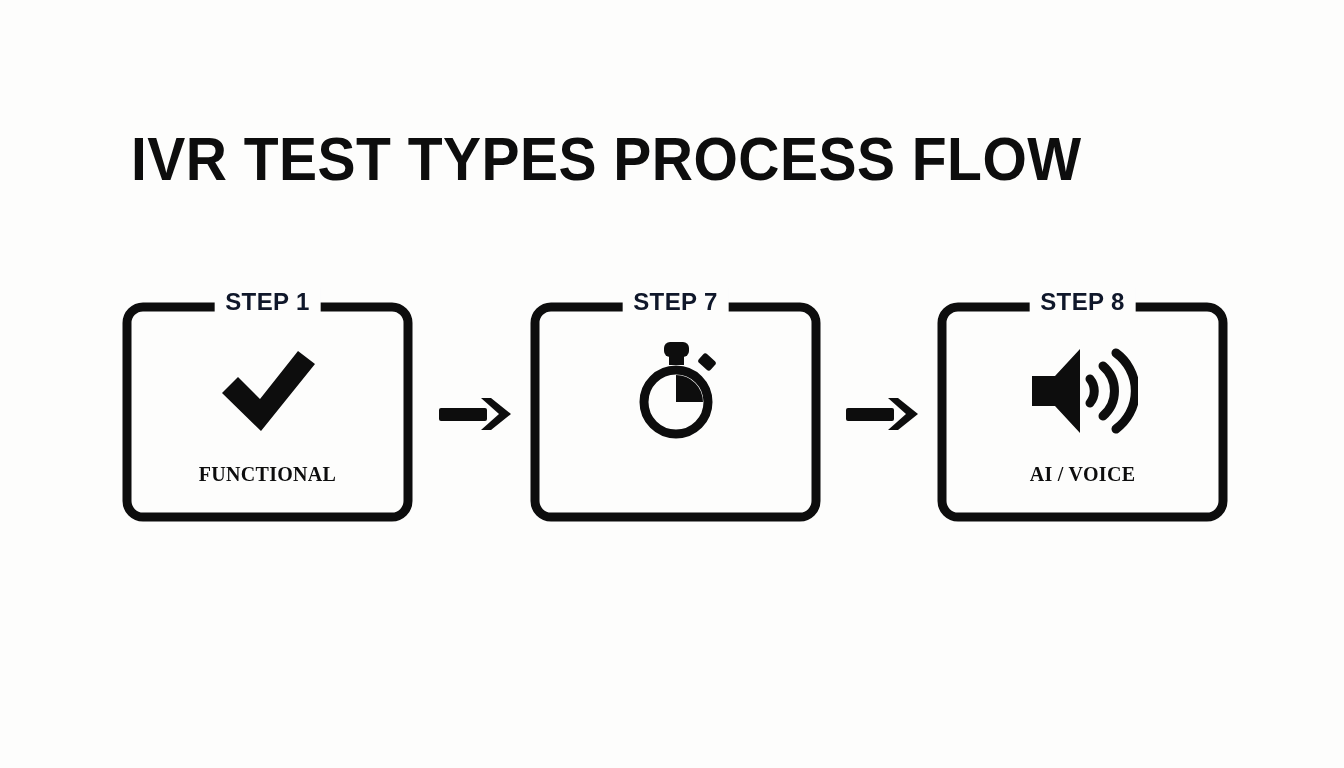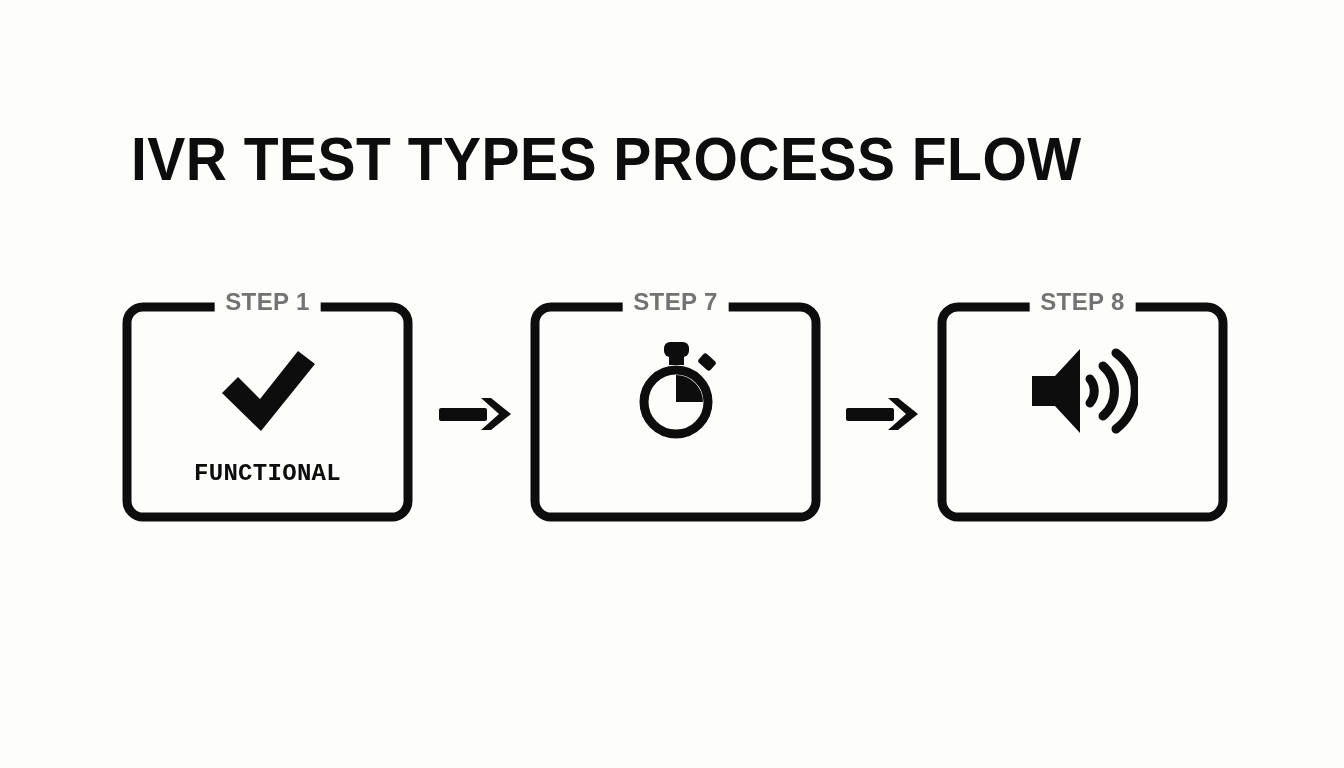--- a/index.html
+++ b/index.html
@@ -73,21 +73,21 @@
   .step-chip {
     position: absolute;
     top: -14px;
     left: 50%;
     transform: translateX(-50%);
     font-family: "Liberation Sans Narrow", "Liberation Sans", sans-serif;
     font-size: 24px;
     line-height: 28px;
     font-weight: 700;
     letter-spacing: 0.4px;
-    color: #737373;
+    color: #0f172a;
     background: #fdfdfc;
     padding: 0 11px;
     white-space: nowrap;
     transform-origin: center;
   }
 
   .card-icon {
     position: absolute;
     left: 0;
     right: 0;
@@ -97,22 +97,22 @@
     align-items: center;
     justify-content: center;
   }
 
   .card-label {
     position: absolute;
     left: 0;
     right: 0;
     top: 155px;
     text-align: center;
-    font-family: Liberation Mono, monospace;
-    font-size: 24px;
+    font-family: Liberation Serif, serif;
+    font-size: 20px;
     line-height: 34px;
     font-weight: 700;
     letter-spacing: 0.3px;
     color: #0d0d0d;
     white-space: nowrap;
   }
 
   
   .connector {
     position: absolute;
@@ -198,16 +198,17 @@
         <svg width="110" height="92" viewBox="0 0 110 92">
 
           <path d="M 4 31 L 27 31 L 52 4 L 52 88 L 27 61 L 4 61 Z" fill="#0d0d0d"></path>
 
           <path d="M 62 34 A 19 19 0 0 1 62 58" fill="none" stroke="#0d0d0d" stroke-width="9" stroke-linecap="round"></path>
           <path d="M 75 21 A 33 33 0 0 1 75 71" fill="none" stroke="#0d0d0d" stroke-width="9" stroke-linecap="round"></path>
           <path d="M 88 8 A 47 47 0 0 1 88 84" fill="none" stroke="#0d0d0d" stroke-width="9" stroke-linecap="round"></path>
         </svg>
       </div>
 
+      <div class="card-label">AI / VOICE</div>
     </div>
 
   </div>
 </div>
 
 </body></html>

